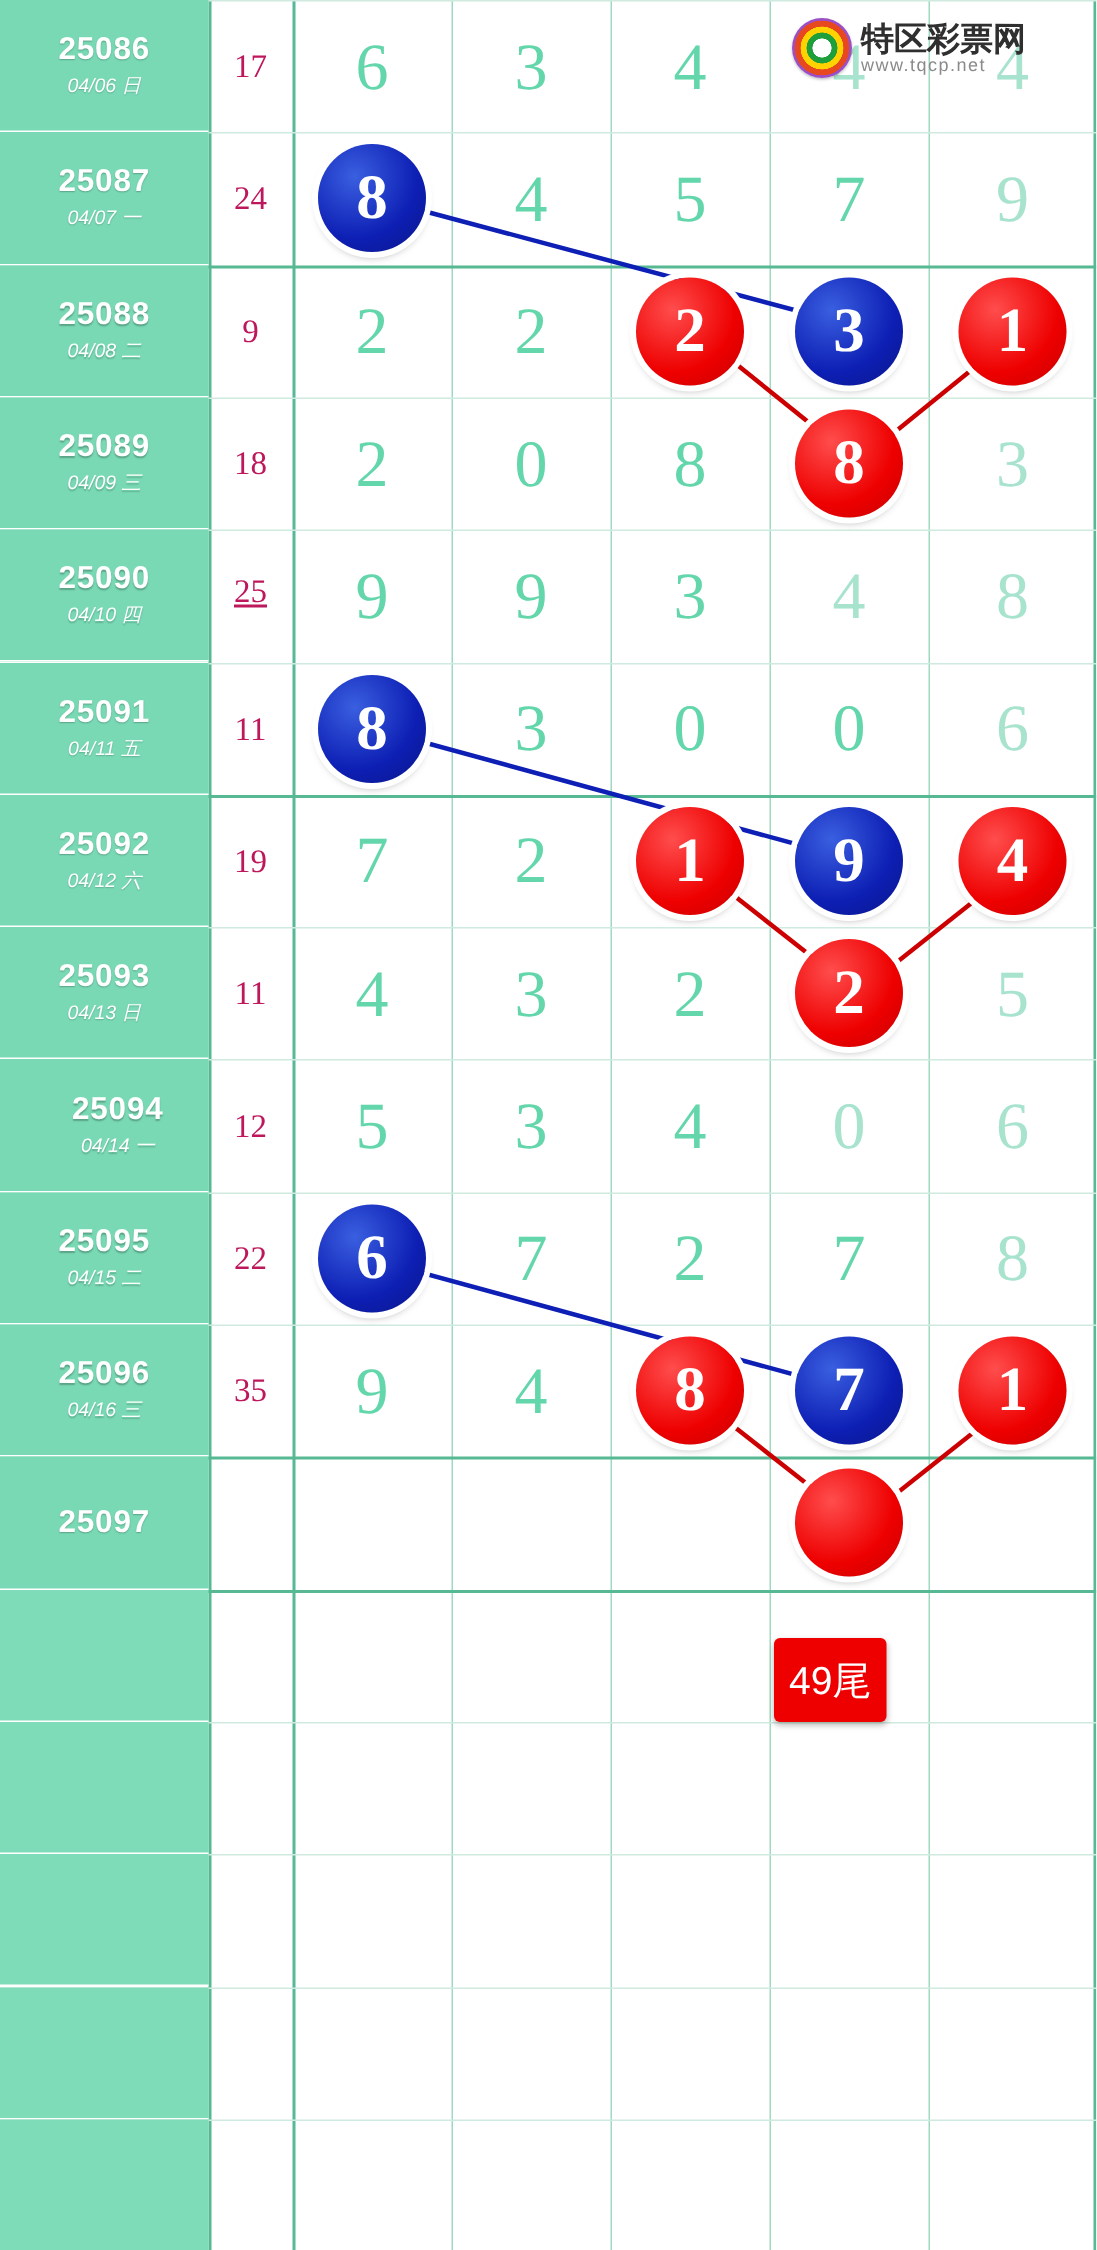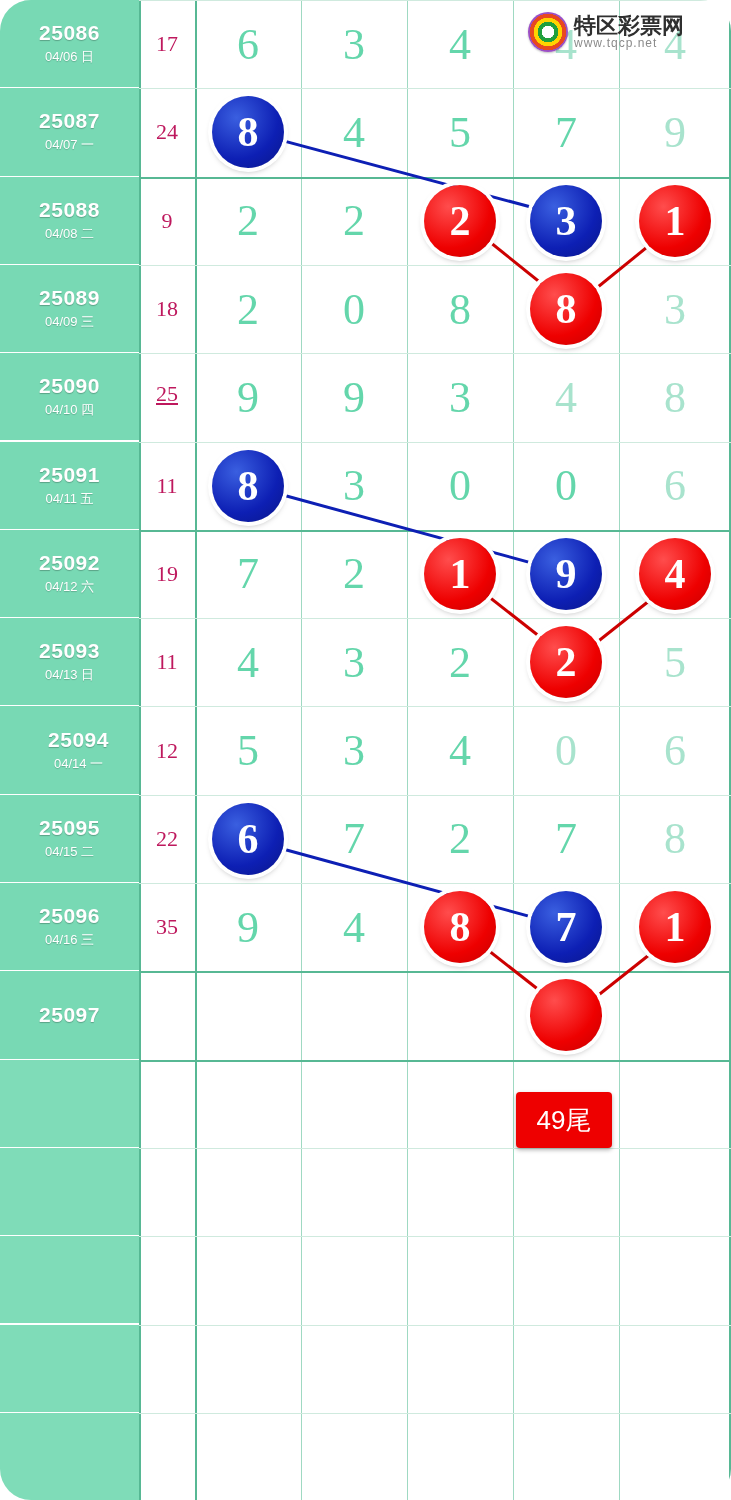--- a/index.html
+++ b/index.html
@@ -1,33 +1,33 @@
 <!DOCTYPE html>
 <html><head>
 <meta charset="utf-8">
 <style>
   html,body{margin:0;padding:0;background:#ffffff;}
   body{font-family:"Liberation Sans", sans-serif;}
-  #page{position:relative;width:731px;height:1500px;overflow:hidden;background:#fff;border-radius:31px;}
+  #page{position:relative;width:731px;height:1500px;overflow:hidden;background:#fff;}
 
   
   .grid{position:absolute;inset:0;}
   .vline{position:absolute;top:0;bottom:0;width:1px;background:#9fd9c2;}
   .vline.strong{background:#57b894;width:2px;}
   .hline{position:absolute;left:0;right:0;height:1px;background:#cfeade;}
   .hline.strong{background:#57b894;height:2px;}
 
   
   .labelcell{position:absolute;left:0;width:139px;box-sizing:border-box;
     background:#78d9b4;border-bottom:1px solid #ffffff;
     display:flex;flex-direction:column;align-items:center;justify-content:center;}
   .labelcell.empty{background:#7fdcb8;}
   .issue{color:#ffffff;font-weight:bold;font-size:21px;letter-spacing:.5px;
     text-shadow:0 1px 1px rgba(0,0,0,.25);}
-  .date{color:#ffffff;font-size:13px;margin-top:3px;text-shadow:0 1px 1px rgba(0,0,0,.2);}
+  .date{color:#ffffff;font-size:13px;margin-top:3px;text-shadow:0 1px 1px rgba(0,0,0,.2);font-style:italic;}
 
   
   .sumcell{position:absolute;left:139px;width:56px;display:flex;align-items:center;justify-content:center;
     color:#be185d;font-size:22px;font-family:"Liberation Serif", serif;}
 
   
   .numcell{position:absolute;display:flex;align-items:center;justify-content:center;
     font-family:"Liberation Serif", serif;font-size:44px;color:#64d6ab;}
   .numcell.pale{color:#a8e3cd;}
 
@@ -227,21 +227,21 @@
       <div class="labelcell empty" style="top: 1147.9px; height: 88.3px;"></div>
       <div class="sumcell" style="top: 1147.9px; height: 88.3px;"></div>
       <div class="labelcell empty" style="top: 1236.2px; height: 88.3px;"></div>
       <div class="sumcell" style="top: 1236.2px; height: 88.3px;"></div>
       <div class="labelcell empty" style="top: 1324.5px; height: 88.3px;"></div>
       <div class="sumcell" style="top: 1324.5px; height: 88.3px;"></div>
       <div class="labelcell empty" style="top: 1412.8px; height: 88.3px;"></div>
       <div class="sumcell" style="top: 1412.8px; height: 88.3px;"></div>
     </div>
 
-  <div class="tag-wei" style="left:516px;top:1092px;width:96px;height:56px;">49尾</div>
+  <div class="tag-wei" style="left:516px;top:1092px;width:75px;height:56px;">49尾</div>
 
 
   <div class="wm" style="left:528px;top:12px;">
     <div class="wm-logo"></div>
     <div class="wm-txt">
       <span class="wm-t1">特区彩票网</span>
       <span class="wm-t2">www.tqcp.net</span>
     </div>
   </div>
 </div>

